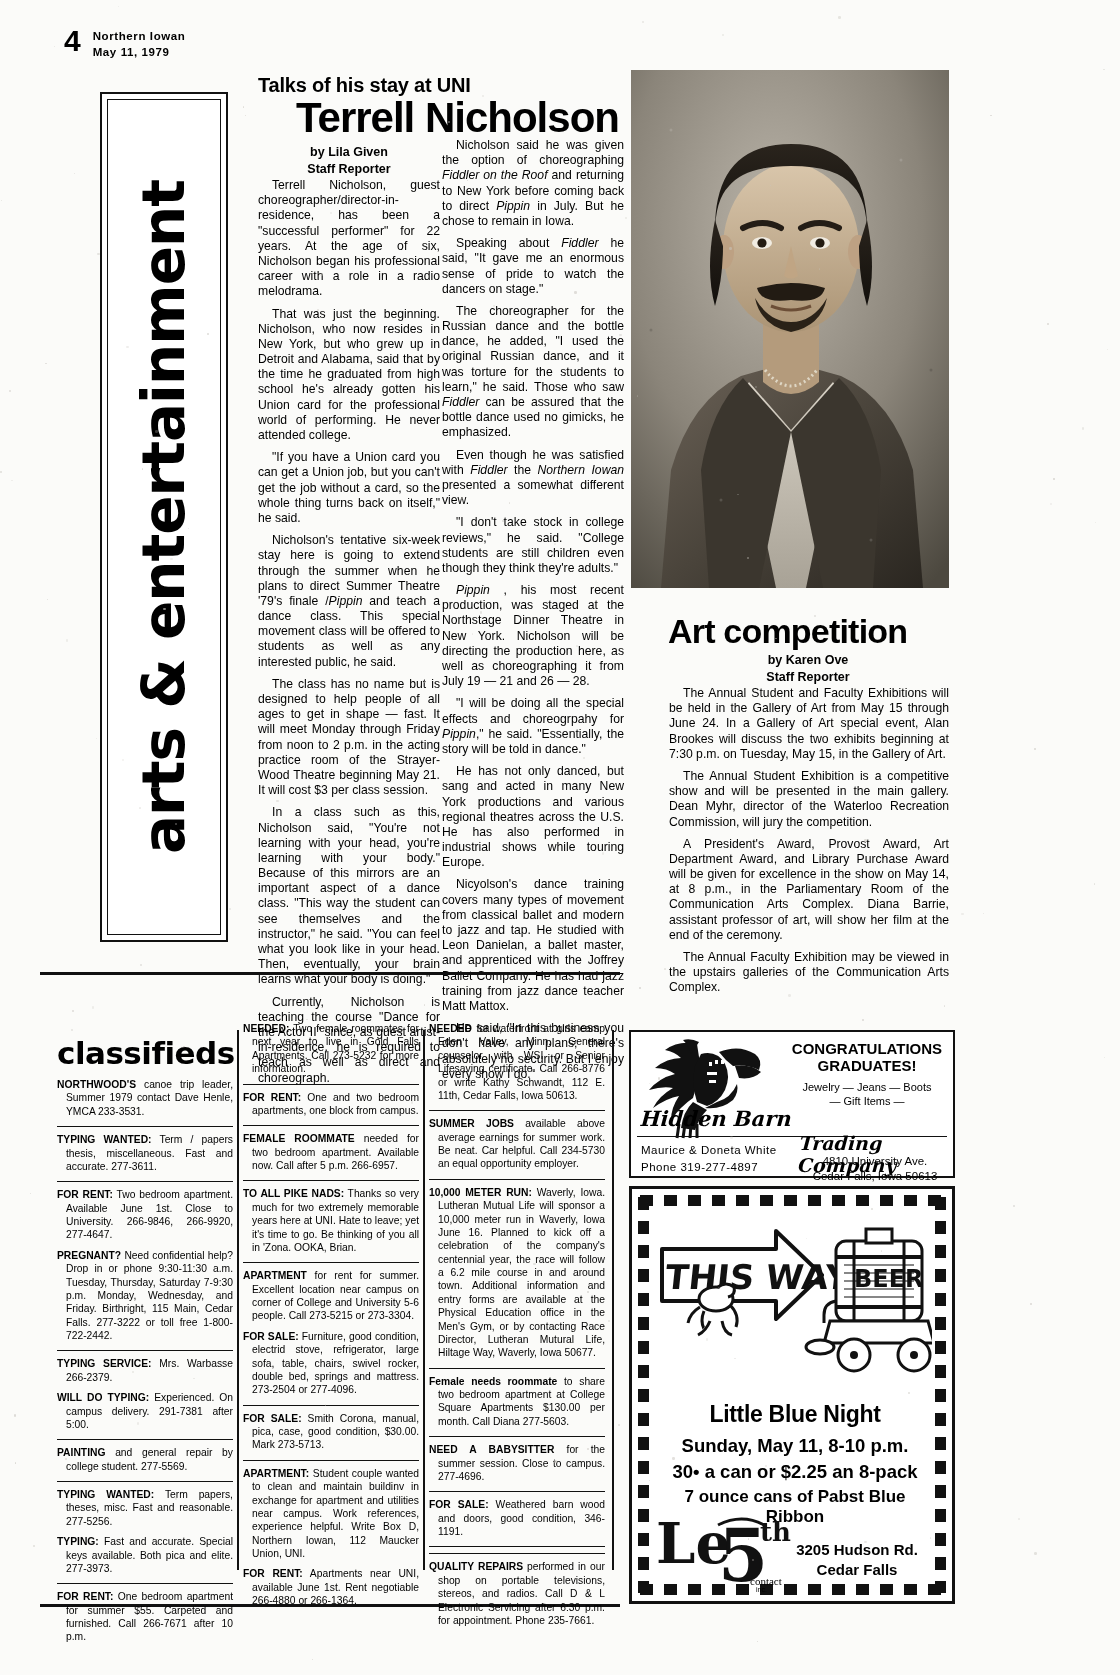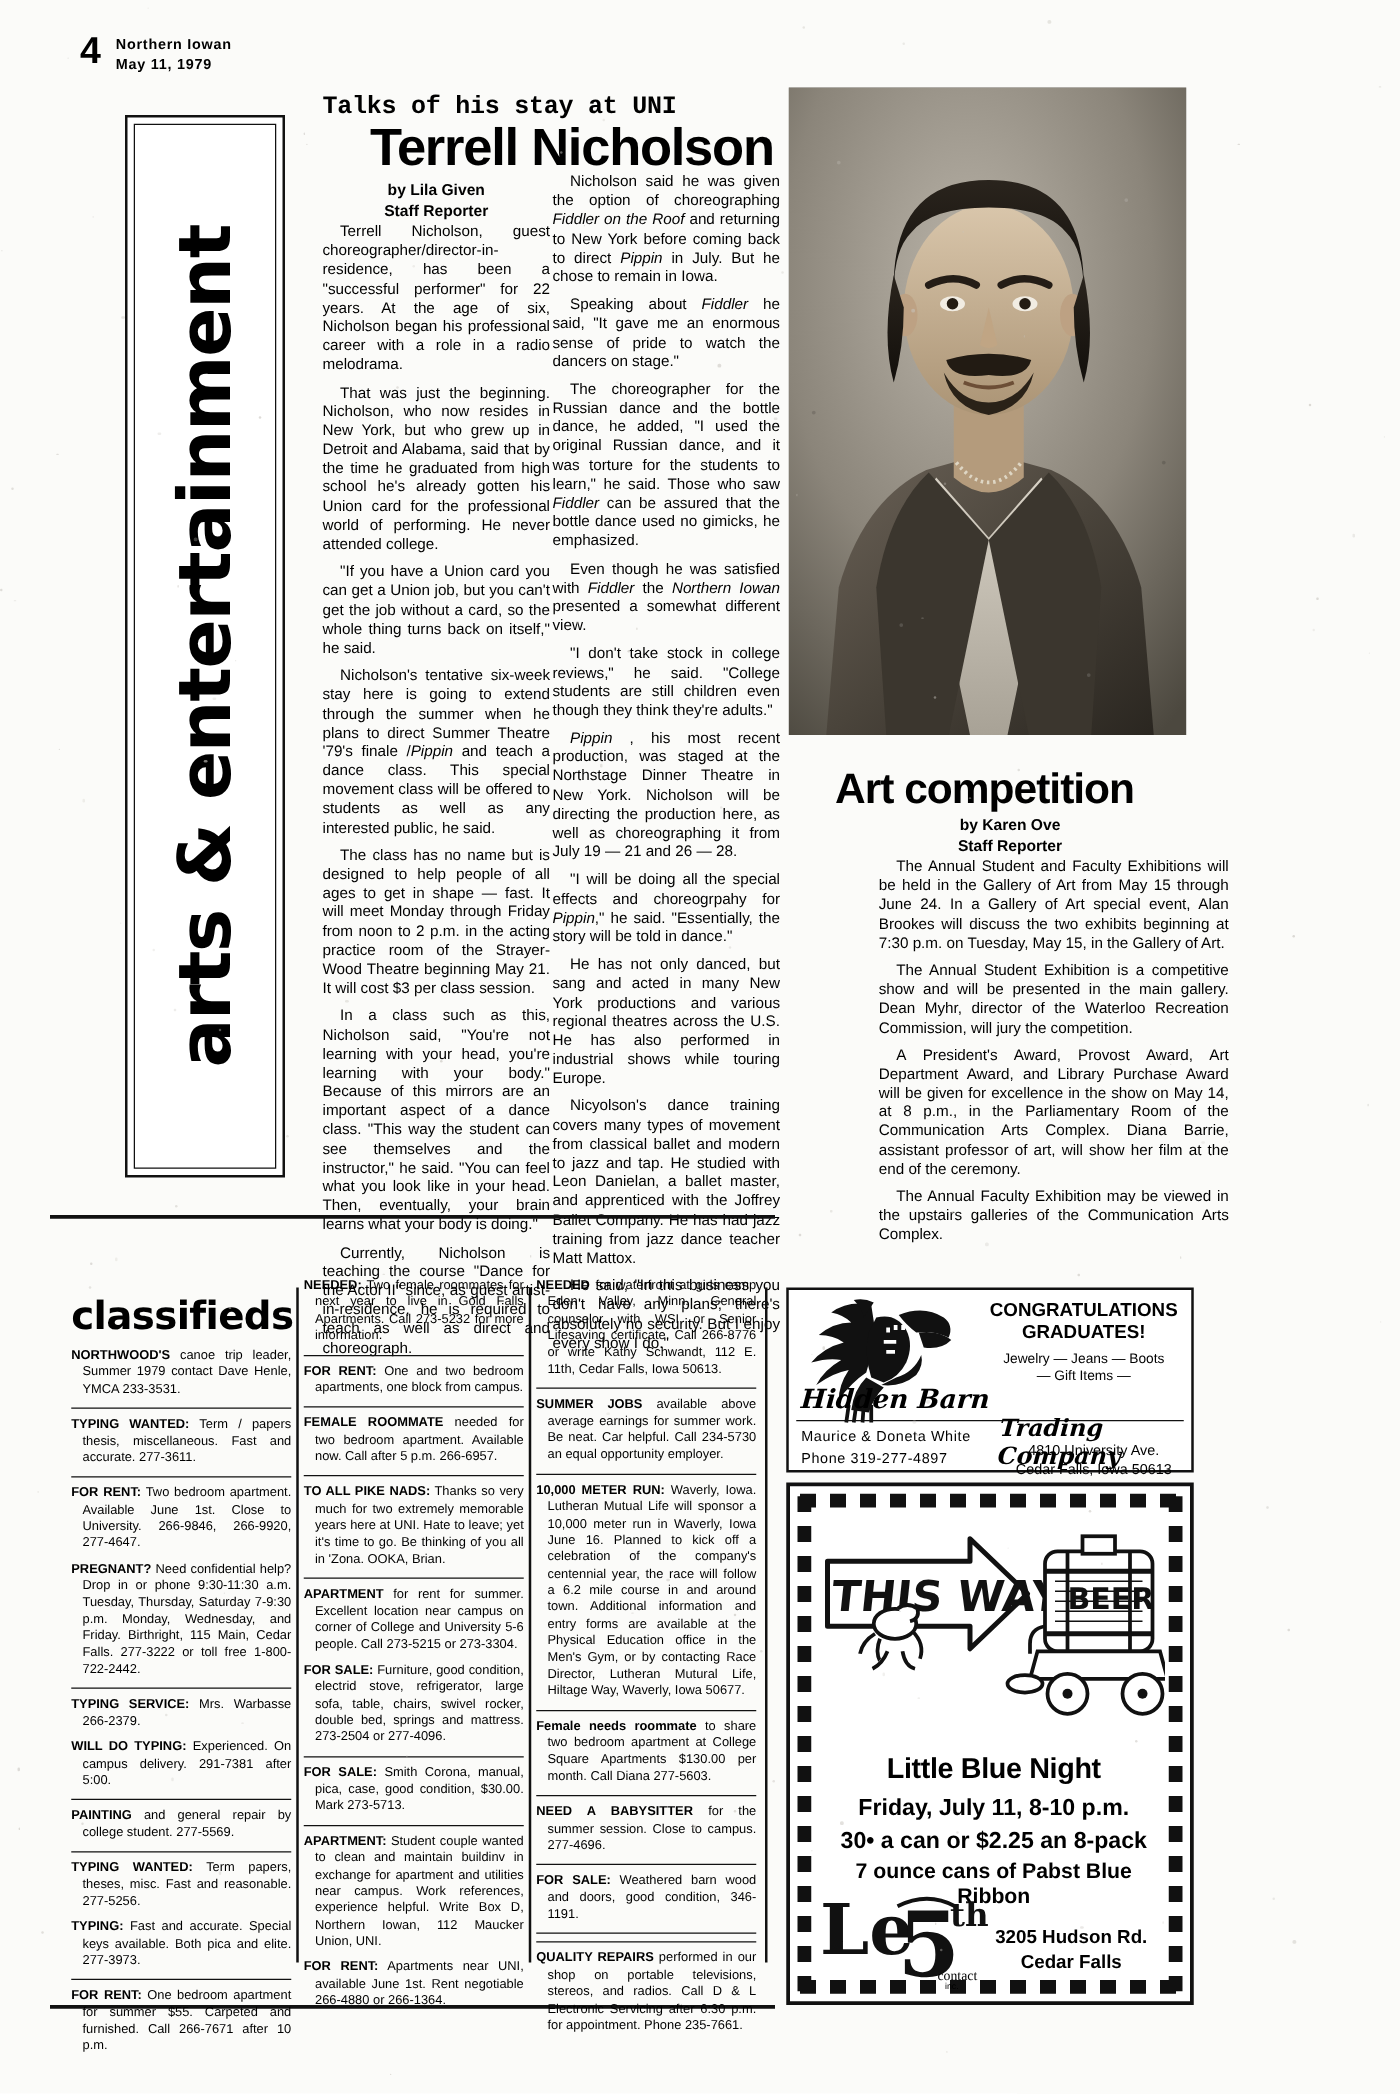--- a/index.html
+++ b/index.html
@@ -62,21 +62,20 @@
     font-size: 58px;
     letter-spacing: -1px;
     line-height: 1;
   }
 
   
   .kicker {
     position: absolute; left: 258px; top: 74px;
     font-size: 20px; font-weight: bold;
     letter-spacing: -0.2px;
-    font-family: Liberation Mono, monospace;
   }
   .headline-main {
     position: absolute; left: 296px; top: 94px;
     font-size: 42px; font-weight: bold;
     letter-spacing: -1px;
     font-family: "Liberation Sans", sans-serif;
   }
   .byline {
     position: absolute; left: 258px; top: 144px;
     width: 182px; text-align: center;
@@ -109,21 +108,21 @@
   
   .art-head {
     position: absolute; left: 668px; top: 612px;
     font-size: 34px; font-weight: bold; letter-spacing: -0.8px;
   }
   .art-byline {
     position: absolute; left: 668px; top: 652px;
     width: 280px; text-align: center;
     font-size: 12.5px; font-weight: bold; line-height: 1.32;
   }
-  #col3 { left: 703px; top: 686px; width: 280px; }
+  #col3 { left: 669px; top: 686px; width: 280px; }
 
   
   .hr-thick {
     position: absolute; background: #111;
   }
 
   
   .classifieds-title {
     position: absolute; left: 57px; top: 1035px;
     font-family: "DejaVu Sans", sans-serif;
@@ -576,21 +575,21 @@
           <circle cx="256" cy="140" r="4" fill="#111"></circle>
 
           <path d="M178 86 q-12 2 -12 14 l0 8" fill="none" stroke="#111" stroke-width="3"></path>
           <ellipse cx="162" cy="132" rx="14" ry="7" fill="#fff" stroke="#111" stroke-width="3"></ellipse>
         </g>
       </svg>
     </div>
 
     <div class="le5-lines">
       <div class="le5-l1">Little Blue Night</div>
-      <div class="le5-l2">Friday, July 11, 8-10 p.m.</div>
+      <div class="le5-l2">Sunday, May 11, 8-10 p.m.</div>
       <div class="le5-l3">30• a can or $2.25 an 8-pack</div>
       <div class="le5-l4">7 ounce cans of Pabst Blue Ribbon</div>
     </div>
 
 
     <div class="le5-logo">
       <svg width="140" height="86" viewBox="0 0 140 86">
         <text x="0" y="56" font-family="DejaVu Serif, serif" font-size="56" font-weight="bold" fill="#111">Le</text>
         <text x="62" y="74" font-family="DejaVu Serif, serif" font-size="72" font-weight="bold" fill="#111">5</text>
         <text x="104" y="34" font-family="DejaVu Serif, serif" font-size="26" font-weight="bold" fill="#111">th</text>

